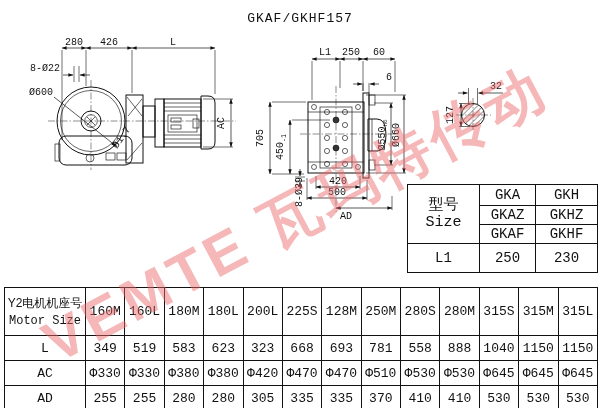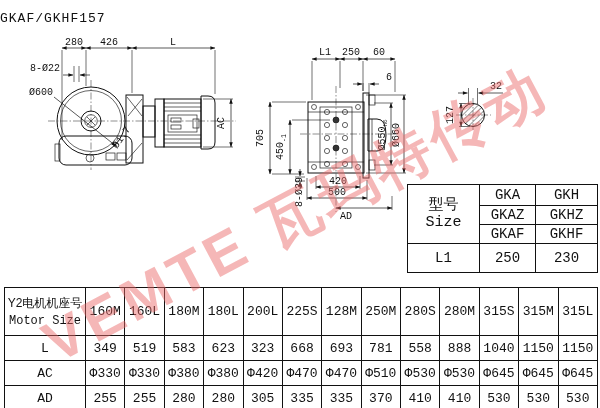--- a/index.html
+++ b/index.html
@@ -1,18 +1,18 @@
 <!DOCTYPE html>
 <html><head>
 <meta charset="utf-8">
 <style>
   html,body{margin:0;padding:0;background:#ffffff;}
   .canvas{position:relative;width:600px;height:408px;background:#fff;overflow:hidden;
           font-family:"Liberation Mono","DejaVu Sans Mono",monospace;color:#111;}
-  .title{position:absolute;left:0;right:0;top:11px;text-align:left;
+  .title{position:absolute;left:0;right:0;top:11px;text-align:center;
          font-size:13px;letter-spacing:1px;color:#111;}
   svg{position:absolute;left:0;top:0;}
   svg text{font-family:"Liberation Mono","DejaVu Sans Mono",monospace;fill:#111;font-size:10px;}
   .cjk{font-family:"Liberation Sans","DejaVu Sans",sans-serif;}
   
   .ln{fill:none;stroke:#111;stroke-width:1;}
   .tn{fill:none;stroke:#111;stroke-width:0.65;}
   .dim{fill:none;stroke:#111;stroke-width:0.7;}
   .ext{fill:none;stroke:#111;stroke-width:0.6;}
   .cl{fill:none;stroke:#444;stroke-width:0.6;stroke-dasharray:7 2 1.5 2;}

